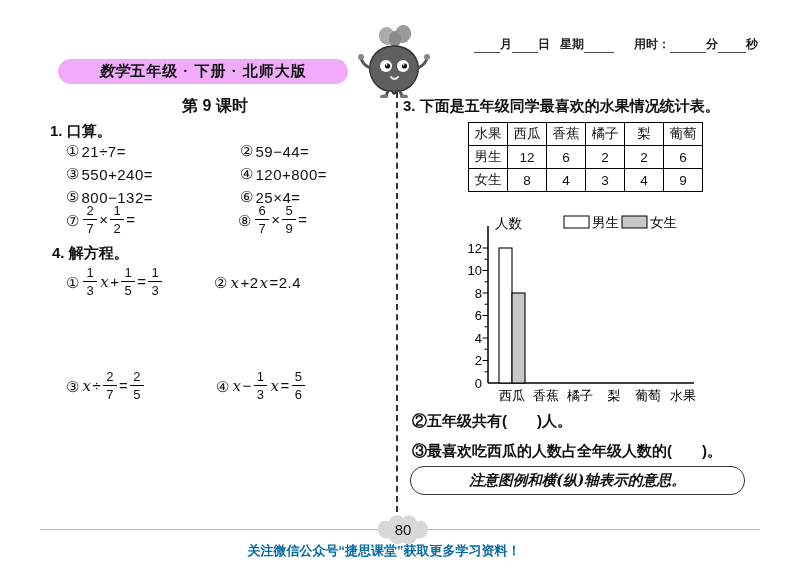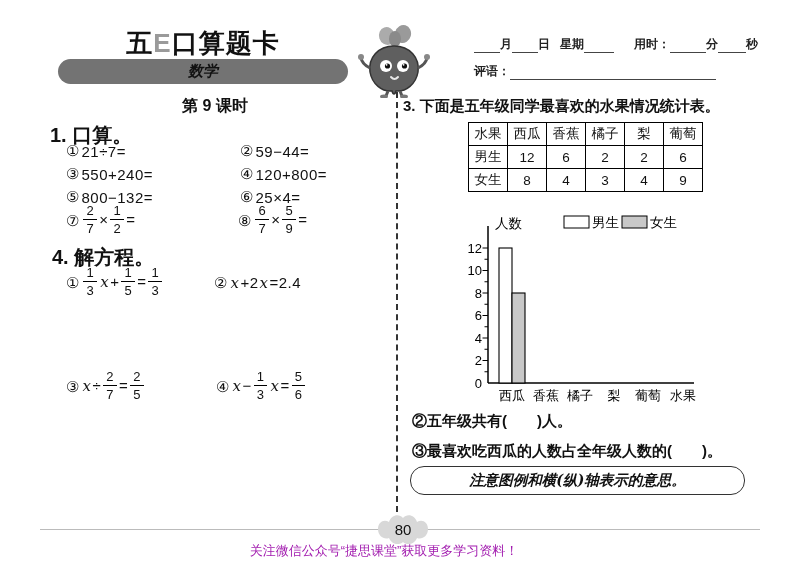--- a/index.html
+++ b/index.html
@@ -4,36 +4,36 @@
 <style>
   html,body{margin:0;padding:0;background:#fff;}
   .page{position:relative;width:800px;height:574px;background:#ffffff;
         font-family:"Liberation Sans",sans-serif;color:#111;overflow:hidden;}
   .abs{position:absolute;}
 
   
   .title{left:58px;top:26px;width:290px;text-align:center;font-size:26px;font-weight:bold;
          letter-spacing:1px;white-space:nowrap;}
   .title .gray{color:#9a9a9a;font-family:"Liberation Sans",sans-serif;}
-  .banner{left:58px;top:59px;width:290px;height:25px;border-radius:13px;background:#737373;
+  .banner{left:58px;top:59px;width:290px;height:25px;border-radius:13px;background:#f0abfc;
           display:flex;align-items:center;justify-content:center;gap:1px;}
   .banner .subject{font-family:"DejaVu Serif",serif;font-style:italic;font-weight:bold;font-size:15px;}
   .banner .info{font-weight:bold;font-size:15px;letter-spacing:1px;}
   .dateline{left:474px;top:36px;width:320px;font-size:12px;font-weight:bold;color:#222;
             display:flex;align-items:flex-end;white-space:nowrap;}
   .blank{display:inline-block;border-bottom:1px solid #444;height:13px;}
   .w26{width:26px}.w30{width:30px}.w36{width:36px}.w28{width:28px}
   .commentline{left:474px;top:63px;font-size:12px;font-weight:bold;color:#222;display:flex;align-items:flex-end;}
   .commentline .blank{width:206px;}
   .gap10{display:inline-block;width:10px}
 
   
   .divider{left:396px;top:92px;height:420px;width:0;border-left:2px dashed #333;}
   .lesson{left:40px;top:96px;width:350px;text-align:center;font-size:16px;font-weight:bold;}
-  .sechead{font-size:20px;font-weight:bold;}
+  .sechead{font-size:15px;font-weight:bold;}
   .prob{display:flex;align-items:center;font-size:15px;white-space:nowrap;}
   .pnum{margin-right:2px;font-size:15px;}
   .pexpr{letter-spacing:0.5px;}
   .pexpr i{font-family:"DejaVu Serif",serif;font-style:italic;padding:0 1px;}
   .frac{display:inline-flex;flex-direction:column;vertical-align:middle;text-align:center;
         margin:0 2px;line-height:1;position:relative;top:-2px;}
   .fnum{display:block;padding:0 3px 2px;border-bottom:1.3px solid #000;font-size:13px;}
   .fden{display:block;padding:2px 3px 0;font-size:13px;}
 
   
@@ -43,34 +43,32 @@
                  font-size:13.5px;padding:0;}
   table.fruit{border:1.5px solid #000;}
   .subq{font-size:15px;font-weight:bold;white-space:nowrap;}
   .notebox{left:410px;top:466px;width:333px;height:27px;border:1.5px solid #333;border-radius:14px;
            display:flex;align-items:center;justify-content:center;
            font-family:"DejaVu Serif",serif;font-style:italic;font-size:14.5px;font-weight:bold;}
 
   
   .footline{left:40px;top:529px;width:720px;height:1px;background:#bbbbbb;}
   .badge{left:374px;top:510px;}
-  .promo{left:0;top:542px;width:768px;text-align:center;font-size:13px;color:#a21caf;}
+  .promo{left:0;top:542px;width:768px;text-align:center;font-size:13px;color:#0369a1;font-weight:bold;}
   svg text{font-family:"Liberation Sans",sans-serif;}
 </style>
 </head>
 <body>
 
 <div class="page">
 
-  <div class="abs title">
-    <span>五</span><span class="gray">E</span><span>口算题卡</span>
-  </div>
 
   <div class="abs banner">
     <span class="subject">数学</span>
+    <span class="info">五年级 · 下册 · 北师大版</span>
   </div>
 
   <svg class="abs" style="left:358px;top:24px" width="72" height="74" viewBox="0 0 72 74">
     <ellipse cx="29" cy="12" rx="8" ry="9" fill="#ababab" transform="rotate(-18 29 12)"></ellipse>
     <ellipse cx="45" cy="10" rx="8" ry="9" fill="#9a9a9a" transform="rotate(16 45 10)"></ellipse>
     <ellipse cx="37" cy="15" rx="6" ry="8" fill="#8a8a8a"></ellipse>
     <path d="M36,22 C20,22 10,34 12,48 C14,60 24,68 34,67 C35,71 37,71 38,67 C48,68 58,60 60,48 C62,34 52,22 36,22 Z" fill="#5f5f5f" stroke="#333" stroke-width="1.5"></path>
     <path d="M12,44 Q4,40 3,34" stroke="#555" stroke-width="3" fill="none"></path>
     <circle cx="3" cy="33" r="3" fill="#888"></circle>
     <path d="M60,44 Q68,40 69,34" stroke="#555" stroke-width="3" fill="none"></path>
@@ -98,24 +96,20 @@
     <span class="blank w30"></span>
     <span class="gap10"></span>
       <span class="gap10"></span>
     <span>用时：</span>
     <span class="blank w36"></span>
     <span>分</span>
     <span class="blank w28"></span>
     <span>秒</span>
   </div>
 
-  <div class="abs commentline">
-    <span>评语：</span>
-    <span class="blank"></span>
-  </div>
 
   <div class="abs divider"></div>
 
   <div class="abs lesson">第 9 课时</div>
   <div class="abs sechead" style="left:50px;top:122px">1. 口算。</div>
 
   <div class="abs prob" style="left:66px;top:140px;height:22px">
     <span class="pnum">①</span>
     <span class="pexpr">21÷7=</span>
   </div>

